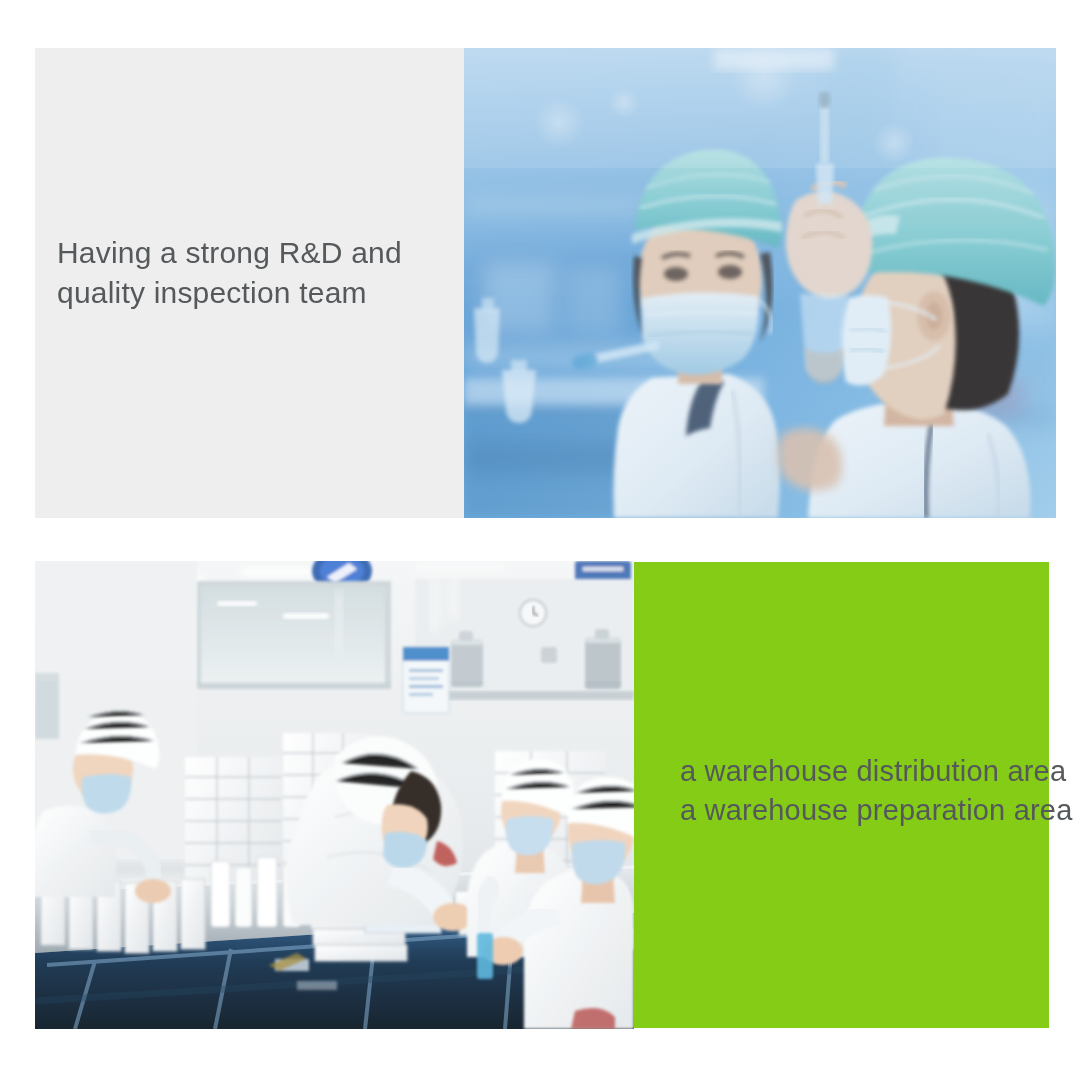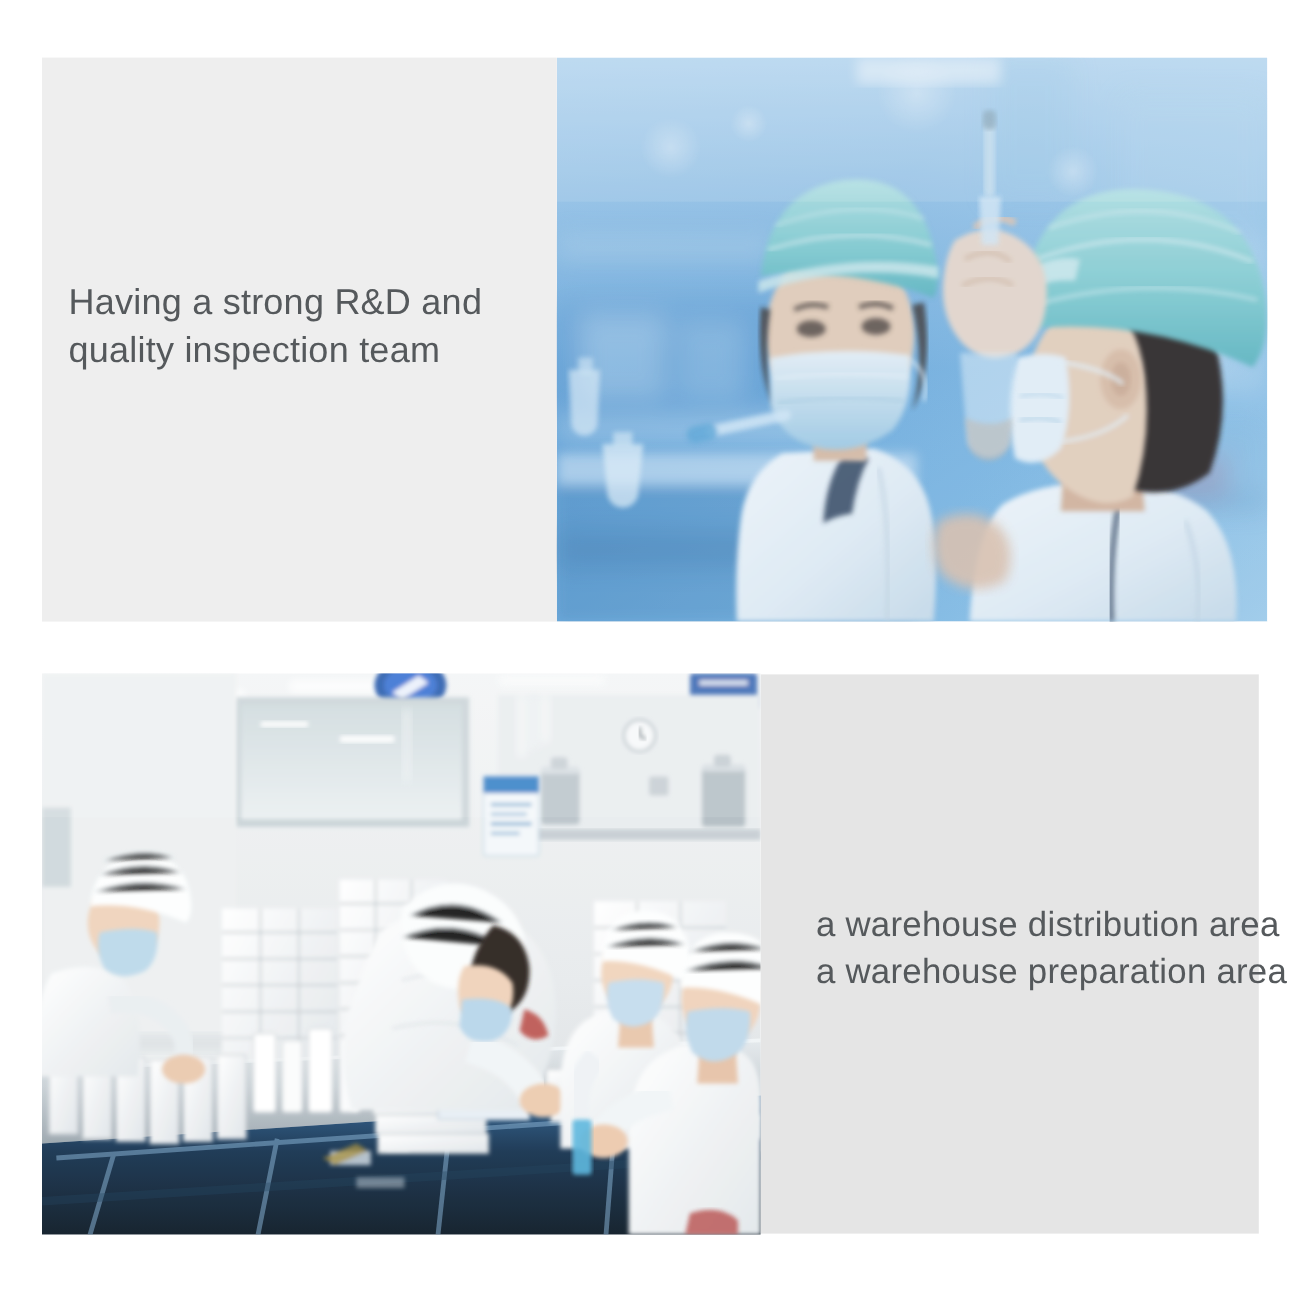--- a/index.html
+++ b/index.html
@@ -72,21 +72,21 @@
     width: 599px;
     height: 468px;
     overflow: hidden;
   }
   #bottom-text-panel {
     position: absolute;
     left: 599px;
     top: 1px;
     width: 415px;
     height: 466px;
-    background: #e5e5e5;
+    background: #84cc16;
   }
   #bottom-caption {
     position: absolute;
     left: 46px;
     top: 190px;
     width: 400px;
     color: #55595c;
     font-size: 29px;
     line-height: 39px;
     font-weight: 300;

